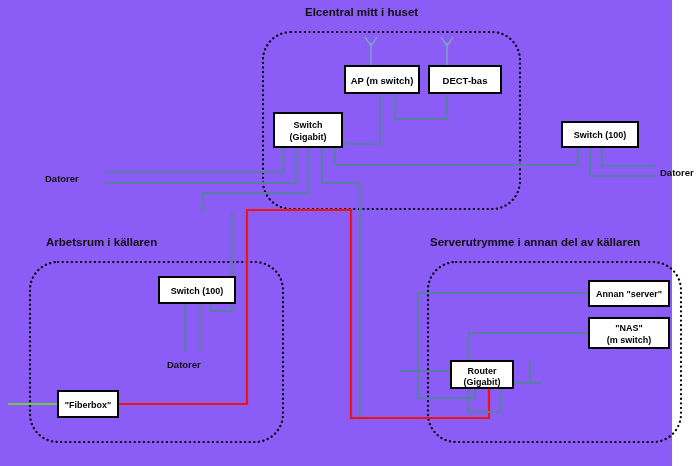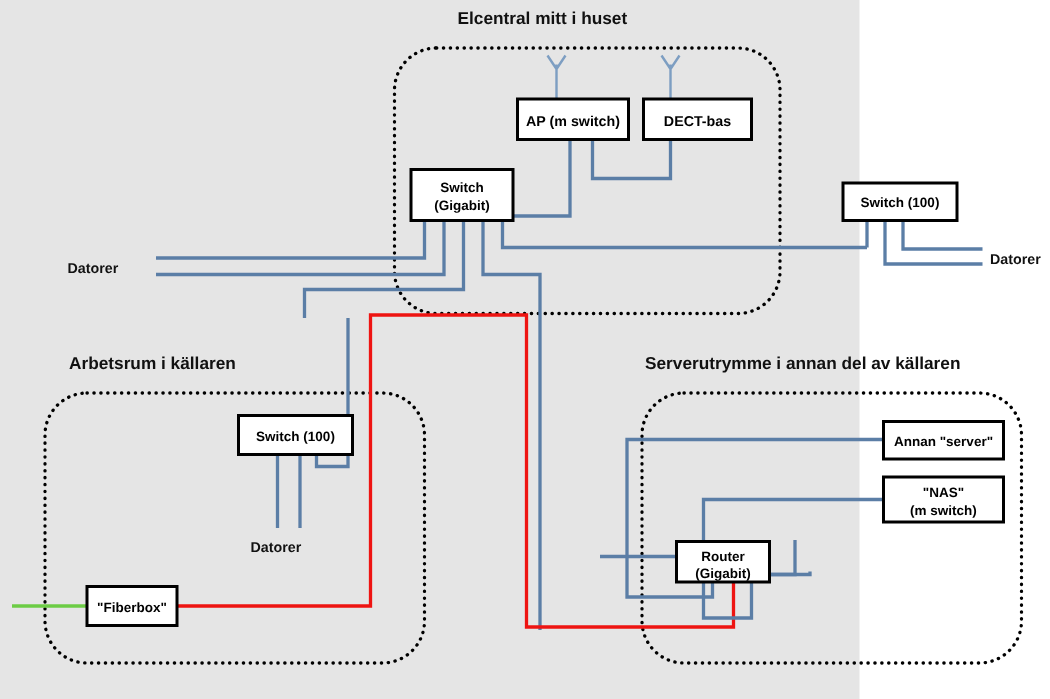--- a/index.html
+++ b/index.html
@@ -1,18 +1,18 @@
 <!DOCTYPE html>
 <html><head>
 <meta charset="utf-8">
 <style>
   html,body{margin:0;padding:0;background:#ffffff;}
   body{width:700px;height:466px;overflow:hidden;
        font-family:"Liberation Sans","DejaVu Sans",sans-serif;}
-  #stage{position:relative;width:573px;height:466px;background:#e5e5e5;}
+  #stage{position:relative;width:672px;height:466px;background:#8b5cf6;}
   svg{position:absolute;left:0;top:0;width:700px;height:466px;}
   .zone-title{font-size:11.5px;font-weight:bold;fill:#111;}
   .node-label{font-size:9.5px;font-weight:bold;fill:#000;text-anchor:middle;}
   .node-label-sm{font-size:9px;font-weight:bold;fill:#000;text-anchor:middle;}
   .edge-label{font-size:9.5px;font-weight:bold;fill:#111;}
   .zone-box{fill:none;stroke:#000;stroke-width:2.2;stroke-linecap:round;
             stroke-dasharray:0.2 4.4;}
   .node-box{fill:#ffffff;stroke:#000;stroke-width:2;}
   .link{fill:none;stroke:#5b7ea6;stroke-width:2.2;}
   .link-red{fill:none;stroke:#ee1412;stroke-width:2.2;}

